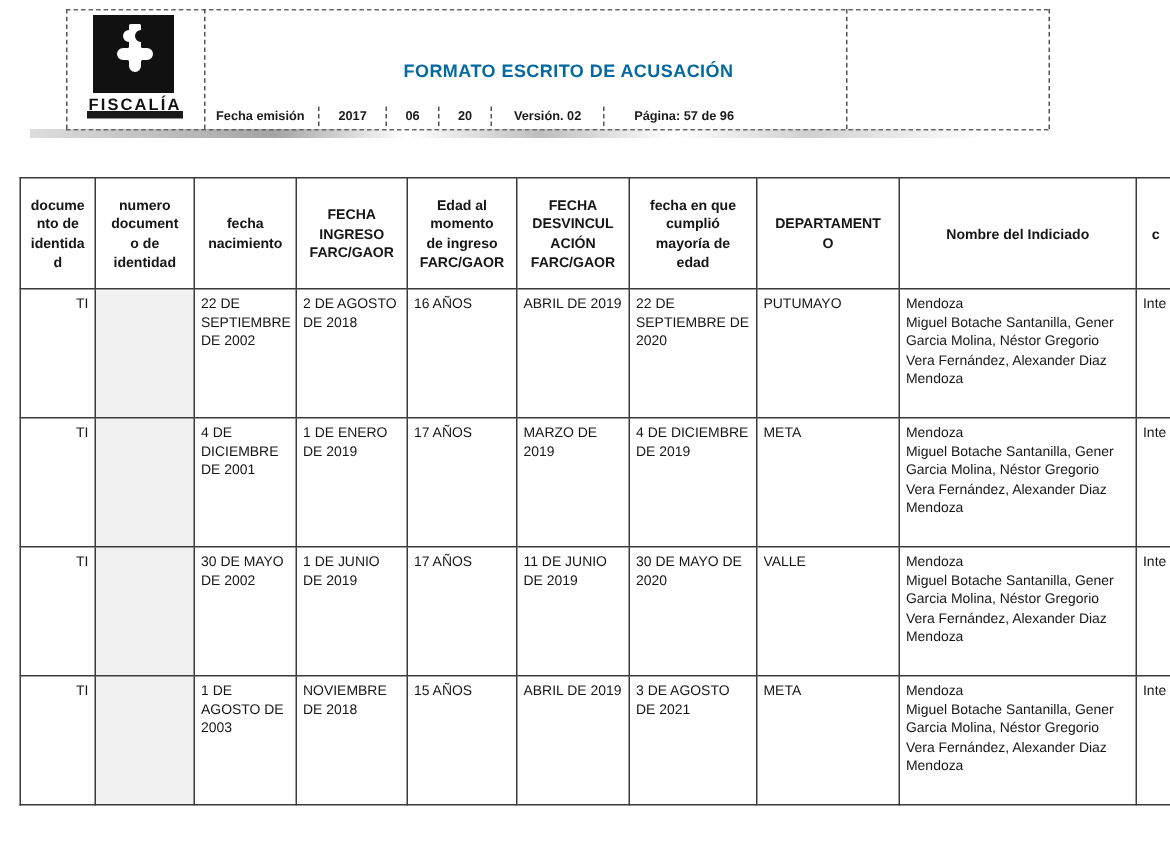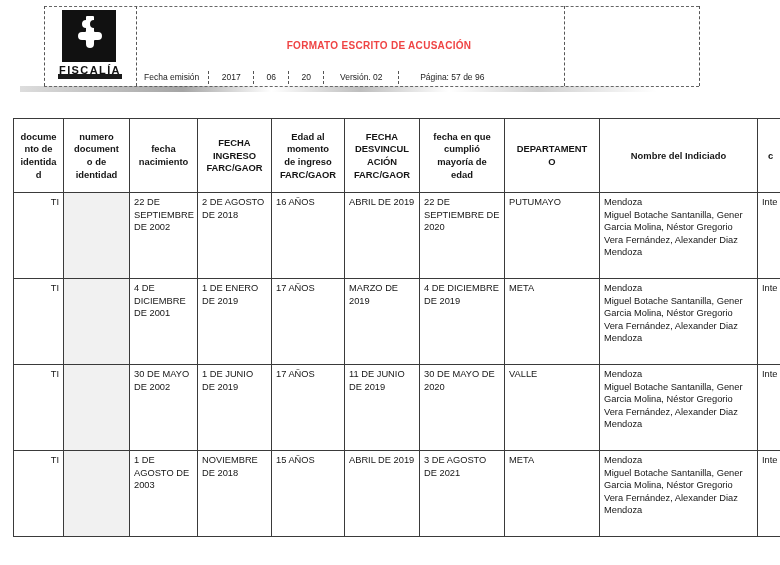--- a/index.html
+++ b/index.html
@@ -21,24 +21,24 @@
   .logo-cell{position:absolute;left:0px;top:4px;width:92px;height:76px;}
   .logo-box{position:absolute;left:18px;top:0px;width:54px;height:52px;background:#111;}
   .puzzle{position:absolute;left:0;top:0;width:54px;height:52px;}
   .logo-name{position:absolute;left:8px;top:54px;width:76px;text-align:center;
        font-size:11px;letter-spacing:1.4px;font-weight:bold;color:#111;}
   .logo-sub{position:absolute;left:14px;top:64px;width:64px;height:5px;background:#1a1a1a;}
 
   .proceso{position:absolute;left:150px;top:10px;width:370px;text-align:center;
      font-size:9.5px;font-weight:bold;letter-spacing:.2px;color:#1b1b1b;}
   .formato{position:absolute;left:150px;top:34px;width:370px;text-align:center;
-     font-size:10px;font-weight:bold;letter-spacing:.3px;color:#ef4444;}
+     font-size:12px;font-weight:bold;letter-spacing:.3px;color:#0369a1;}
 
   .emision-row{position:absolute;left:100px;top:62px;width:420px;height:18px;
-     display:flex;align-items:center;font-size:8.5px;color:#1b1b1b;font-weight:normal;}
+     display:flex;align-items:center;font-size:8.5px;color:#1b1b1b;font-weight:bold;}
   .emision-row .lbl{margin-right:4px;}
   .emision-row .sep{display:inline-block;width:0;border-left:1px dashed #555;height:13px;margin:0 5px;}
   .em-val{display:inline-block;text-align:center;}
 
   .codigo-cell{position:absolute;left:525px;top:6px;width:132px;height:76px;text-align:center;}
   .codigo-lbl{position:absolute;left:0;top:18px;width:132px;font-size:9px;font-weight:bold;}
   .codigo-val{position:absolute;left:0;top:48px;width:132px;font-size:9.5px;font-weight:bold;letter-spacing:.2px;}
 
   
   .title-bar{position:absolute;left:0px;top:86px;width:780px;height:24px;}

